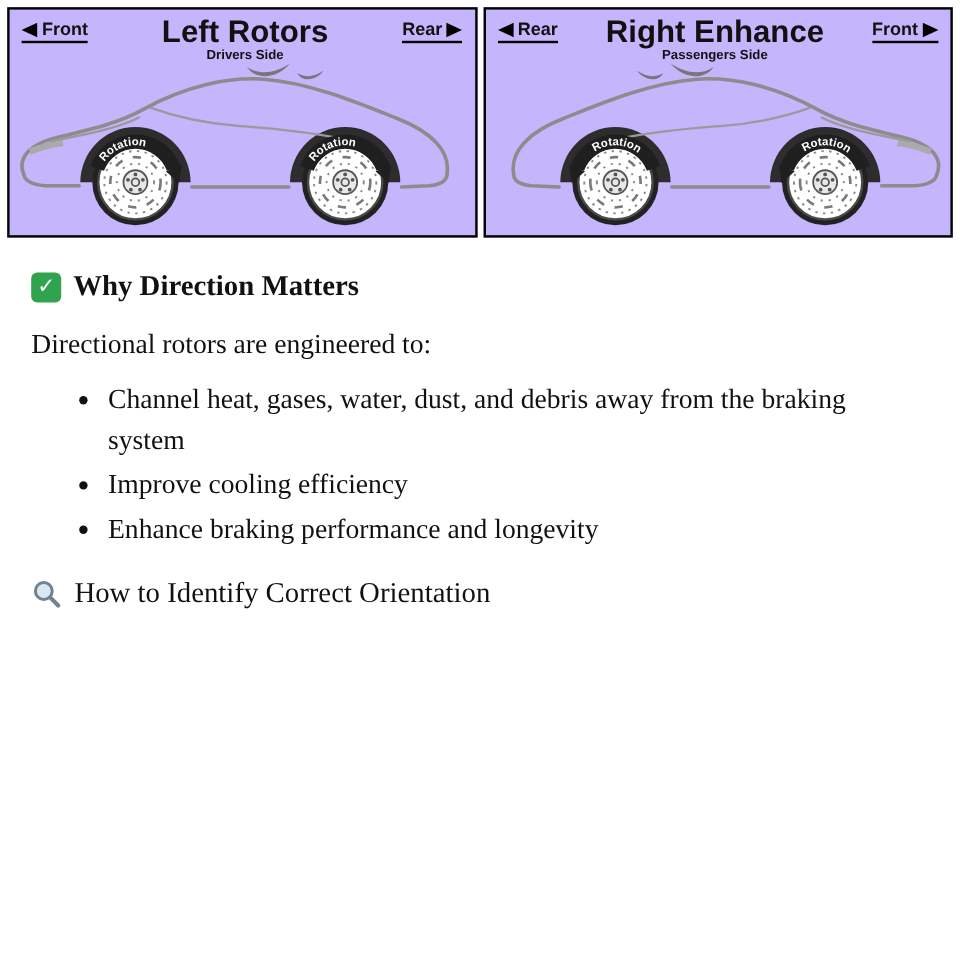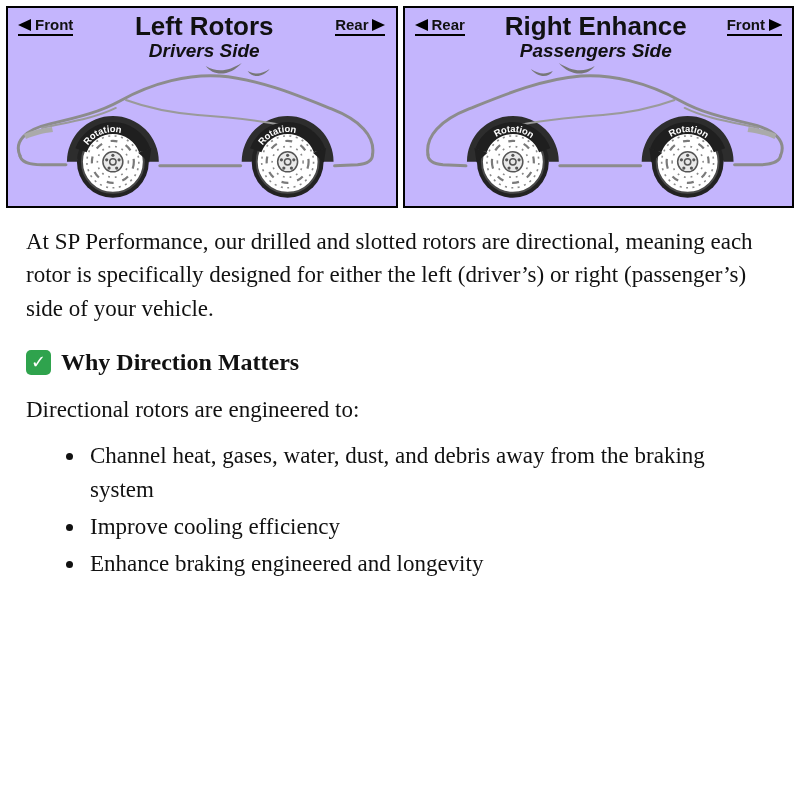--- a/index.html
+++ b/index.html
@@ -23,21 +23,21 @@
     display: inline-flex; align-items: center; gap: 4px;
     font-weight: bold; font-size: 15px;
     border-bottom: 2.5px solid #000; padding-bottom: 1px; margin-top: 3px;
     white-space: nowrap;
   }
   .tri { width: 0; height: 0; display: inline-block; }
   .tri-left  { border-top: 6px solid transparent; border-bottom: 6px solid transparent; border-right: 13px solid #000; }
   .tri-right { border-top: 6px solid transparent; border-bottom: 6px solid transparent; border-left: 13px solid #000; }
   .panel-titles { display: flex; flex-direction: column; text-align: center; }
   .panel-title { font-size: 26px; font-weight: bold; line-height: 1.05; }
-  .panel-subtitle { font-size: 19px; font-weight: bold; font-style: italic; }
+  .panel-subtitle { font-size: 11px; font-weight: bold; }
   .car-svg { display: block; width: 100%; height: auto; margin-top: -4px; }
 
   .rot-band { stroke: #1f1f1f; stroke-width: 12; fill: none; }
   .rot-arrow { fill: #1f1f1f; }
   .rot-text {
     font-family: "Liberation Sans", sans-serif;
     font-size: 9.5px; font-weight: bold; fill: #fff; letter-spacing: 0.5px;
   }
 
   
@@ -178,32 +178,38 @@
       <polygon class="rot-arrow" points="0,-7 13,0 0,7" transform="translate(76.1,92.4) rotate(110)"></polygon>
       <polygon class="rot-arrow" points="0,-7 13,0 0,7" transform="translate(251.1,92.4) rotate(110)"></polygon>
       <text class="rot-text" dominant-baseline="central"><textPath href="#arc-ra" startOffset="26%">Rotation</textPath></text>
       <text class="rot-text" dominant-baseline="central"><textPath href="#arc-rb" startOffset="26%">Rotation</textPath></text>
     </svg>
   </div>
 </div>
 
 <div class="content">
 
-  <p>At SP Performance, our drilled and slotted rotors are directional, meaning each rotor is specifically designed for either the left (driver’s) or right (passenger’s) side of your vehicle.</p>
 
   <div class="section-heading">
     <span class="check-icon">
       <span>✓</span>
     </span>
     <span>Why Direction Matters</span>
   </div>
 
   <p>Directional rotors are engineered to:</p>
 
   <ul>
     <li>Channel heat, gases, water, dust, and debris away from the braking system</li>
     <li>Improve cooling efficiency</li>
-    <li>Enhance braking engineered and longevity</li>
+    <li>Enhance braking performance and longevity</li>
   </ul>
 
+  <div class="section-heading light">
+    <svg class="magnifier-icon" width="26" height="26" viewBox="0 0 26 26">
+      <circle cx="10.5" cy="10.5" r="7" fill="#dce8f0" stroke="#6f8391" stroke-width="2.5"></circle>
+      <line x1="15.8" y1="15.8" x2="22.5" y2="22.5" stroke="#6f8391" stroke-width="3.5" stroke-linecap="round"></line>
+    </svg>
+    <span>How to Identify Correct Orientation</span>
+  </div>
 
 
 </div>
 
 </body></html>

